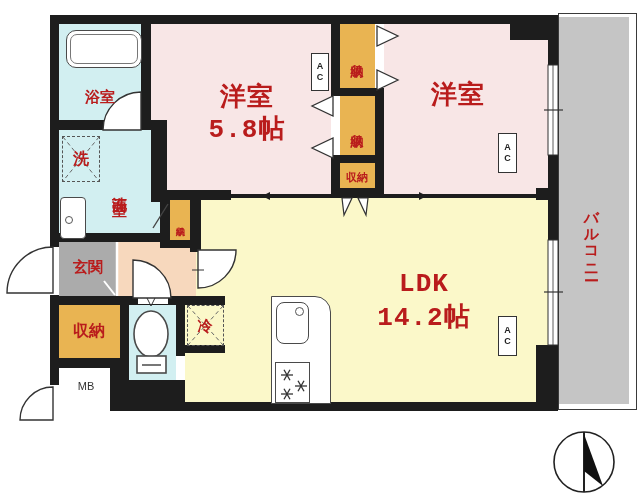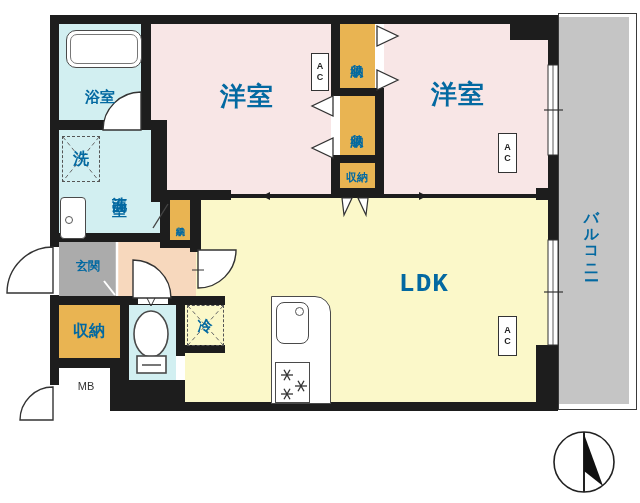--- a/index.html
+++ b/index.html
@@ -6,21 +6,21 @@
   #plan{position:relative;width:640px;height:503px;background:#ffffff;overflow:hidden;
         font-family:"Liberation Sans","DejaVu Sans",sans-serif;}
   .w{position:absolute;background:#1d1d1d;}
   .f{position:absolute;}
   .bg-pink{background:#f8e6e6;}
   .bg-yellow{background:#fbf8c9;}
   .bg-cyan{background:#d2eff1;}
   .bg-orange{background:#e9b452;}
   .bg-gray{background:#ababab;}
   .bg-peach{background:#f7d8bd;}
-  .lbl{position:absolute;transform:translate(-50%,-50%);color:#0369a1;font-weight:600;
+  .lbl{position:absolute;transform:translate(-50%,-50%);color:#b91c1c;font-weight:600;
        white-space:nowrap;line-height:1;}
   .vert{writing-mode:vertical-rl;text-orientation:upright;letter-spacing:2px;}
   .big{font-size:26px;letter-spacing:1px;font-family:Liberation Mono, monospace;}
   .acbox{position:absolute;background:#fff;border:1px solid #333;display:flex;
          align-items:center;justify-content:center;font-size:9px;font-weight:600;
          writing-mode:vertical-rl;text-orientation:upright;color:#222;letter-spacing:1px;}
   .fixture{position:absolute;background:#fff;border:1.6px solid #4a4a4a;box-sizing:border-box;}
   .dashedbox{position:absolute;border:1.6px dashed #555;box-sizing:border-box;}
   svg.overlay{position:absolute;left:0;top:0;pointer-events:none;}
   .balcony-outer{position:absolute;left:558px;top:13px;width:79px;height:397px;
@@ -180,26 +180,28 @@
     <line x1="192" y1="270" x2="204" y2="270" stroke="#333" stroke-width="1"></line>
 
     <g>
       <circle cx="584" cy="462" r="30" fill="#fff" stroke="#222" stroke-width="1.6"></circle>
       <line x1="584" y1="432" x2="584" y2="492" stroke="#222" stroke-width="2"></line>
       <path d="M584,434 L603,486 L584,471 Z" fill="#111"></path>
     </g>
   </svg>
 
   <div class="lbl big" style="left:247px;top:98px;">洋室</div>
+  <div class="lbl big" style="left:247px;top:130px;">5.8帖</div>
   <div class="lbl big" style="left:458px;top:96px;">洋室</div>
   <div class="lbl big" style="left:424px;top:284px;text-align:right;">LDK</div>
+  <div class="lbl big" style="left:424px;top:318px;">14.2帖</div>
   <div class="lbl" style="left:100px;top:96px;font-size:15px;">浴室</div>
   <div class="lbl" style="left:81px;top:159px;font-size:16px;">洗</div>
   <div class="lbl vert" style="left:120px;top:188px;font-size:15px;">洗面室</div>
-  <div class="lbl" style="left:88px;top:266px;font-size:12px;">玄関</div>
+  <div class="lbl" style="left:88px;top:266px;font-size:15px;">玄関</div>
   <div class="lbl" style="left:89px;top:331px;font-size:16px;">収納</div>
   <div class="lbl" style="left:86px;top:386px;font-size:11px;font-weight:400;color:#333;">MB</div>
   <div class="lbl" style="left:205px;top:325px;font-size:15px;">冷</div>
   <div class="lbl vert" style="left:357px;top:55px;font-size:13px;letter-spacing:1px;">収納</div>
   <div class="lbl vert" style="left:357px;top:125px;font-size:13px;letter-spacing:1px;">収納</div>
   <div class="lbl" style="left:357px;top:177px;font-size:11px;">収納</div>
   <div class="lbl vert" style="left:180px;top:220px;font-size:9px;letter-spacing:0;">収納</div>
   <div class="lbl vert" style="left:592px;top:237px;font-size:15px;font-weight:600;letter-spacing:1px;">バルコニー</div>
   <div class="acbox" style="left:311px;top:53px;width:16px;height:36px;">AC</div>
   <div class="acbox" style="left:498px;top:133px;width:17px;height:38px;">AC</div>

